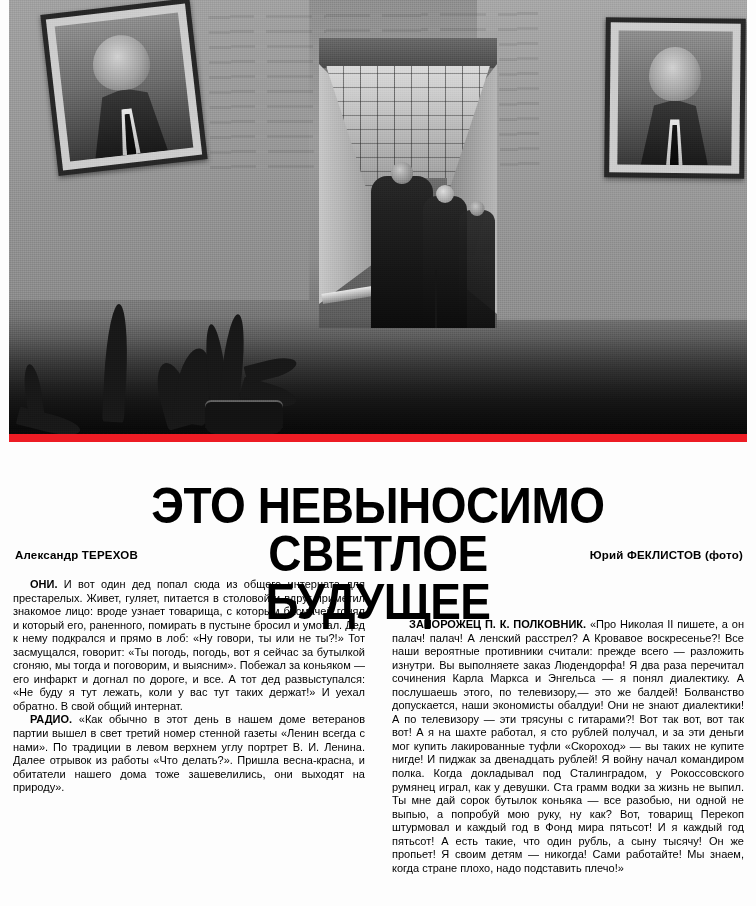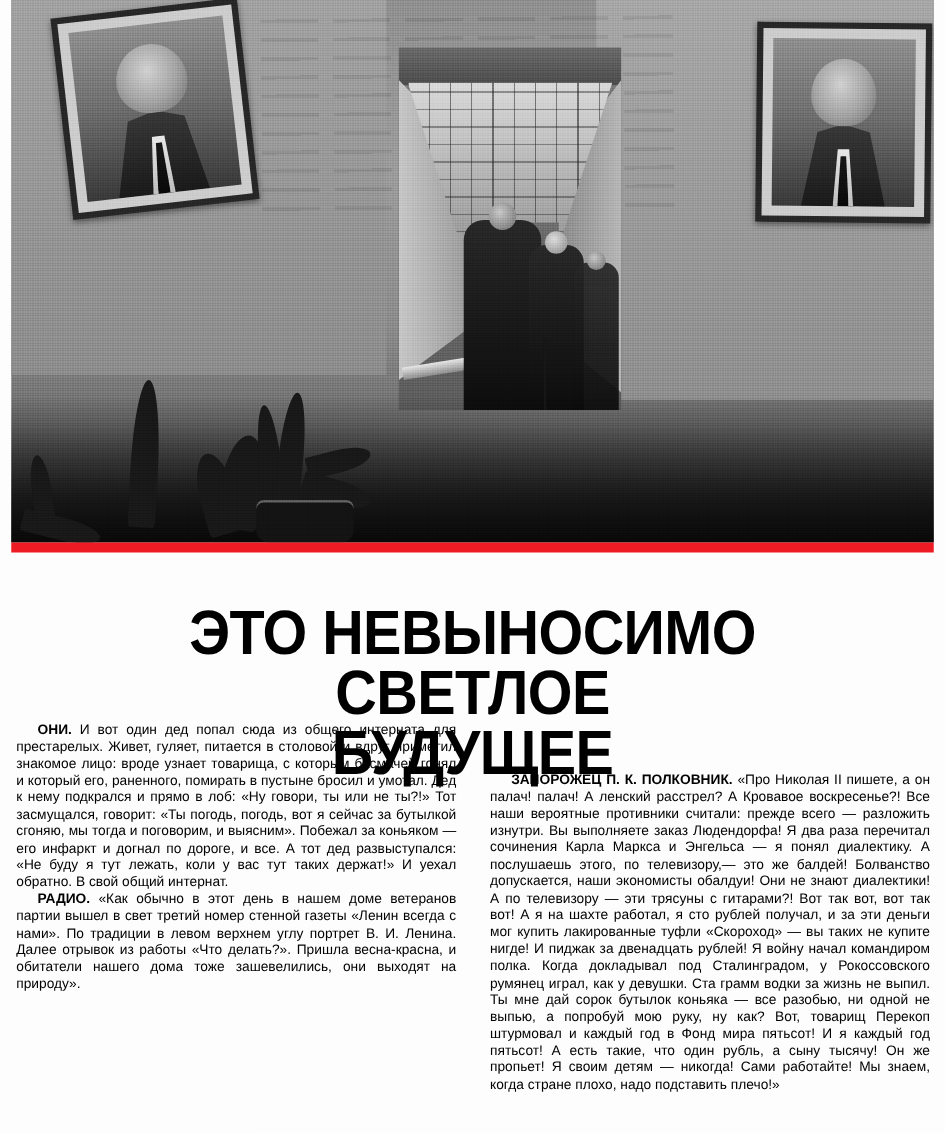--- a/index.html
+++ b/index.html
@@ -223,20 +223,24 @@
     <div class="grain"></div>
   </div>
 
   <div class="redrule"></div>
 
   <h1 class="headline">
     <span>ЭТО НЕВЫНОСИМО СВЕТЛОЕ</span>
     <span class="l2">БУДУЩЕЕ</span>
   </h1>
 
+  <div class="bylines">
+    <div class="byline" id="byline-author">Александр ТЕРЕХОВ</div>
+    <div class="byline" id="byline-photographer">Юрий ФЕКЛИСТОВ (фото)</div>
+  </div>
 
   <div class="cols">
     <div class="col" id="column-left">
         <p><span class="lead">ОНИ.</span> И вот один дед попал сюда из общего интерната для престарелых. Живет, гуляет, питается в столовой и вдруг приметил знакомое лицо: вроде узнает товарища, с которым басмачей гонял и который его, раненного, помирать в пустыне бросил и умотал. Дед к нему подкрался и прямо в лоб: «Ну говори, ты или не ты?!» Тот засмущался, говорит: «Ты погодь, погодь, вот я сейчас за бутылкой сгоняю, мы тогда и поговорим, и выясним». Побежал за коньяком — его инфаркт и догнал по дороге, и все. А тот дед развыступался: «Не буду я тут лежать, коли у вас тут таких держат!» И уехал обратно. В свой общий интернат.</p>
         <p><span class="lead">РАДИО.</span> «Как обычно в этот день в нашем доме ветеранов партии вышел в свет третий номер стенной газеты «Ленин всегда с нами». По традиции в левом верхнем углу портрет В. И. Ленина. Далее отрывок из работы «Что делать?». Пришла весна-красна, и обитатели нашего дома тоже зашевелились, они выходят на природу».</p>
       </div>
     <div class="col" id="column-right">
         <p><span class="lead">ЗАПОРОЖЕЦ П. К. ПОЛКОВНИК.</span> «Про Николая II пишете, а он палач! палач! А ленский расстрел? А Кровавое воскресенье?! Все наши вероятные противники считали: прежде всего — разложить изнутри. Вы выполняете заказ Людендорфа! Я два раза перечитал сочинения Карла Маркса и Энгельса — я понял диалектику. А послушаешь этого, по телевизору,— это же балдей! Болванство допускается, наши экономисты обалдуи! Они не знают диалектики! А по телевизору — эти трясуны с гитарами?! Вот так вот, вот так вот! А я на шахте работал, я сто рублей получал, и за эти деньги мог купить лакированные туфли «Скороход» — вы таких не купите нигде! И пиджак за двенадцать рублей! Я войну начал командиром полка. Когда докладывал под Сталинградом, у Рокоссовского румянец играл, как у девушки. Ста грамм водки за жизнь не выпил. Ты мне дай сорок бутылок коньяка — все разобью, ни одной не выпью, а попробуй мою руку, ну как? Вот, товарищ Перекоп штурмовал и каждый год в Фонд мира пятьсот! И я каждый год пятьсот! А есть такие, что один рубль, а сыну тысячу! Он же пропьет! Я своим детям — никогда! Сами работайте! Мы знаем, когда стране плохо, надо подставить плечо!»</p>
       </div>
   </div>

